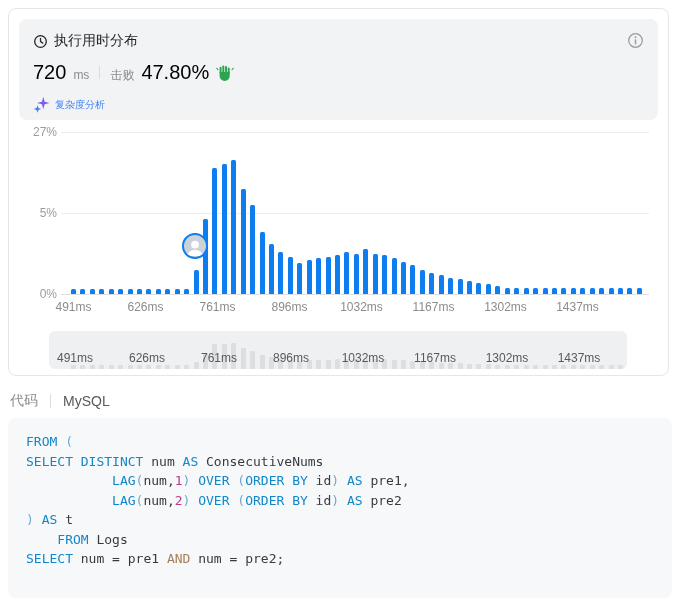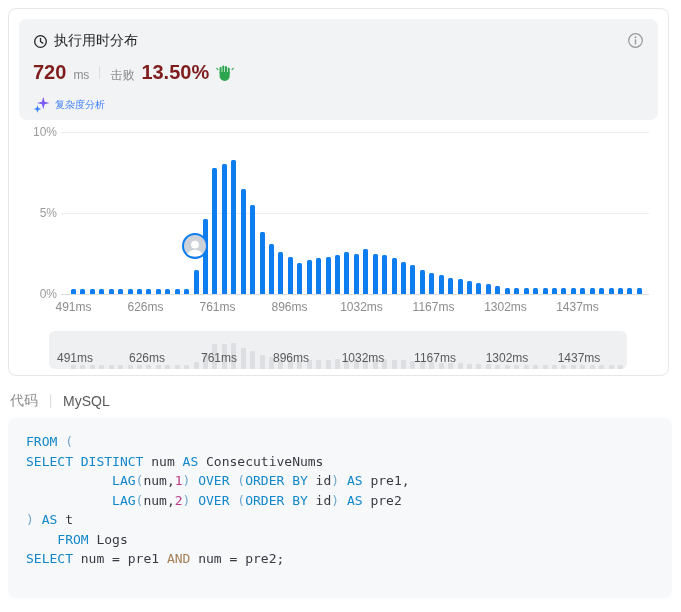--- a/index.html
+++ b/index.html
@@ -8,21 +8,21 @@
 
   
   .chart-card{position:absolute;left:8px;top:8px;width:661px;height:368px;
     border:1px solid #e6e6e6;border-radius:8px;background:#fff;box-sizing:border-box;}
   .stats-panel{position:absolute;left:10px;top:10px;width:639px;height:101px;
     background:#f2f3f5;border-radius:8px;box-sizing:border-box;padding:13px 14px;}
   .title-row{display:flex;align-items:center;gap:6px;}
   .card-title{font-size:14px;color:#262626;font-weight:500;}
   .info-btn{position:absolute;top:13px;right:14px;width:17px;height:17px;cursor:pointer;}
   .stats-row{margin-top:11px;display:flex;align-items:baseline;gap:7px;}
-  .big-num{font-size:20px;font-weight:700;color:#7f1d1d;}
+  .big-num{font-size:20px;font-weight:400;color:#000000;}
   .small-gray{font-size:12px;color:#8c8c8c;}
   .vsep{display:inline-block;width:1px;height:13px;background:#dcdcdc;align-self:center;margin:0 3px;}
   .hand{align-self:center;position:relative;top:2px;}
   .link-row{margin-top:12px;display:flex;align-items:center;gap:5px;cursor:pointer;}
   .link-text{font-size:10px;color:#3b7df7;}
 
   
   .gridline{position:absolute;left:52px;width:588px;height:1px;background:#ececec;}
   .gl0{background:#dedede;}
   .ytick{position:absolute;left:10px;width:38px;text-align:right;font-size:12px;color:#9b9b9b;}
@@ -74,21 +74,21 @@
             <line x1="9" y1="8.3" x2="9" y2="12.6" stroke="#9a9a9a" stroke-width="1.5" stroke-linecap="round"></line>
             <circle cx="9" cy="5.6" r="1" fill="#9a9a9a"></circle>
           </svg>
       </span>
 
       <div class="stats-row">
         <span class="big-num">720</span>
         <span class="small-gray">ms</span>
         <span class="vsep"></span>
         <span class="small-gray">击败</span>
-        <span class="big-num">13.50%</span>
+        <span class="big-num">47.80%</span>
         <span class="hand">
           <svg width="18" height="18" viewBox="0 0 20 20">
               <g fill="#2da44e">
                 <rect x="4" y="3" width="2.2" height="8" rx="1.1"></rect>
                 <rect x="7" y="1.6" width="2.2" height="9" rx="1.1"></rect>
                 <rect x="10" y="2.1" width="2.2" height="9" rx="1.1"></rect>
                 <rect x="13" y="3.8" width="2.2" height="7.5" rx="1.1"></rect>
                 <path d="M4 9 h11.2 v4.2 a5.6 5.6 0 0 1 -5.6 5.6 a5.6 5.6 0 0 1 -5.6 -5.6 Z"></path>
                 <path d="M2.2 6.2 L0.8 4.8 M17.8 6.2 L19.2 4.8" stroke="#2da44e" stroke-width="1.2" stroke-linecap="round"></path>
               </g>
@@ -107,21 +107,21 @@
       </div>
     </div>
 
     <div class="gridline" style="top:123px;"></div>
     <div class="gridline" style="top:204px;"></div>
     <div class="gridline gl0" style="top:285px;"></div>
 
     <div id="yticks">
         <div class="ytick" style="top: 278px;">0%</div>
         <div class="ytick" style="top: 197px;">5%</div>
-        <div class="ytick" style="top: 116px;">10%</div>
+        <div class="ytick" style="top: 116px;">27%</div>
       </div>
 
     <div id="bars">
         <div class="bar" style="left: 62px; top: 280.14px; height: 4.86px; background: rgb(14, 125, 240);"></div>
         <div class="bar" style="left: 71.43px; top: 280.14px; height: 4.86px; background: rgb(14, 125, 240);"></div>
         <div class="bar" style="left: 80.86px; top: 280.14px; height: 4.86px; background: rgb(14, 125, 240);"></div>
         <div class="bar" style="left: 90.29px; top: 280.14px; height: 4.86px; background: rgb(14, 125, 240);"></div>
         <div class="bar" style="left: 99.72px; top: 280.14px; height: 4.86px; background: rgb(14, 125, 240);"></div>
         <div class="bar" style="left: 109.15px; top: 280.14px; height: 4.86px; background: rgb(14, 125, 240);"></div>
         <div class="bar" style="left: 118.58px; top: 280.14px; height: 4.86px; background: rgb(14, 125, 240);"></div>

